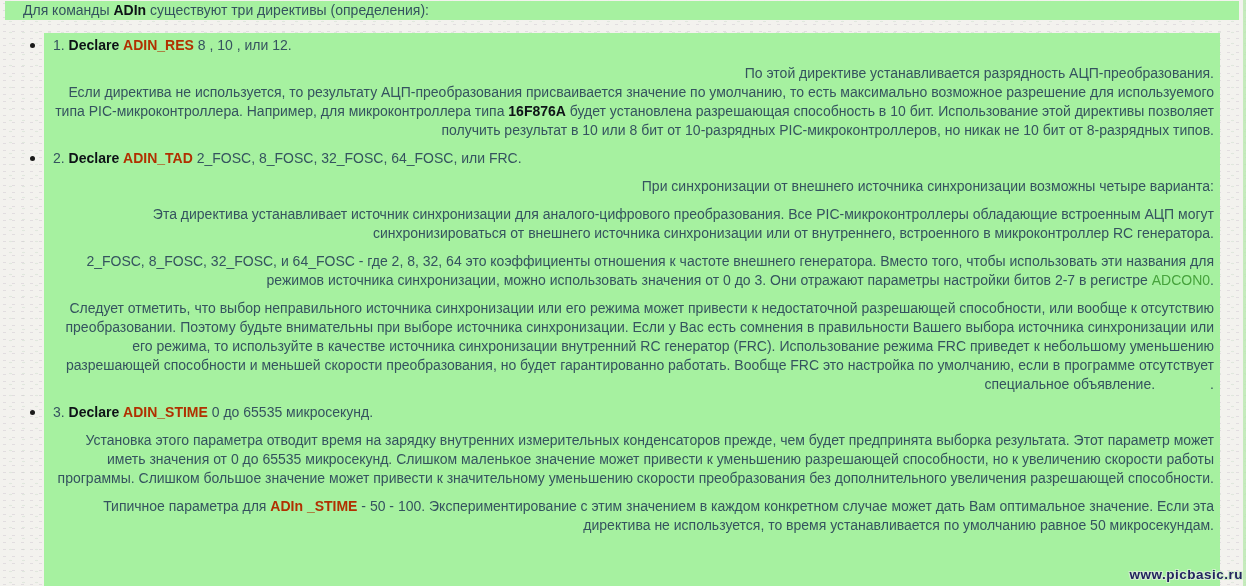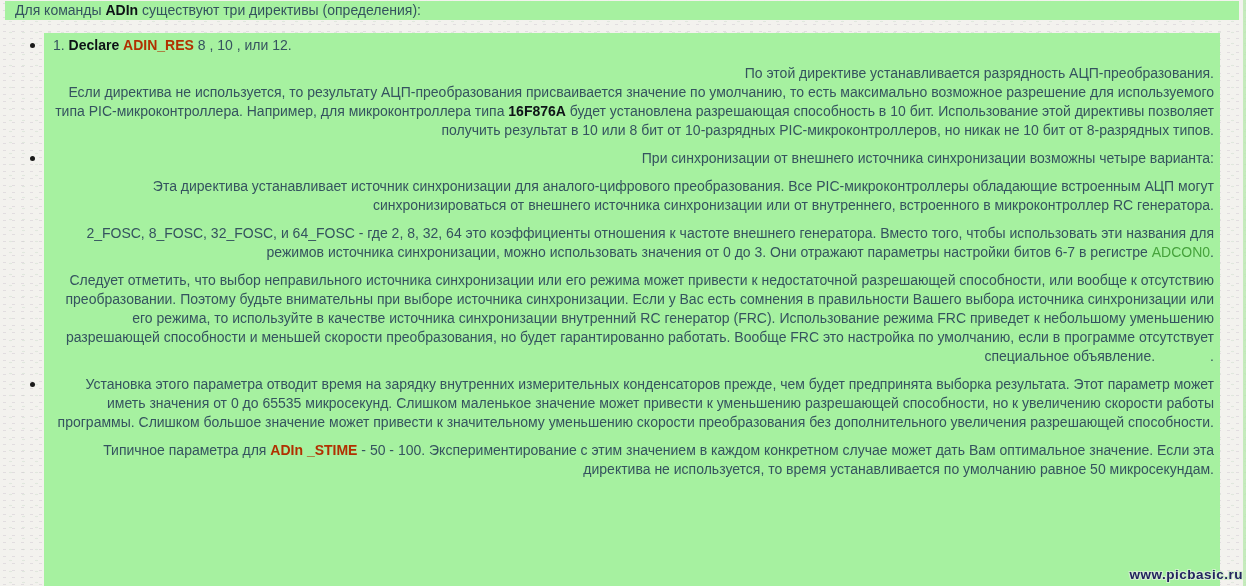--- a/index.html
+++ b/index.html
@@ -13,21 +13,21 @@
     background-image:
       radial-gradient(rgba(205,195,205,.45) 1px, transparent 1.2px),
       radial-gradient(rgba(190,210,190,.35) 1px, transparent 1.2px);
     background-size:9px 7px,13px 11px;
     background-position:0 0,4px 5px;
     font-family:"Liberation Sans","DejaVu Sans",sans-serif;
     font-size:14px;line-height:19px;color:var(--text);
   }
   .header-bar{
     position:absolute;left:5px;top:1px;width:1234px;height:19px;
-    background:var(--panel);padding:0 10px;white-space:nowrap;overflow:hidden;
+    background:var(--panel);padding:0 18px;white-space:nowrap;overflow:hidden;
   }
   .content{
     position:absolute;left:44px;top:33px;width:1176px;min-height:553px;
     background:var(--panel);padding:3px 6px 8px 9px;
   }
   .directive{position:relative;margin:0 0 9px 0;}
   .d-title{margin:0 0 9px 0;}
   .bullet{
     position:absolute;left:-23px;top:7px;width:5px;height:5px;border-radius:50%;
     background:#1a1a1a;
@@ -57,27 +57,29 @@
 </div>
 
 <div class="content" id="directives">
     <div class="directive">
       <span class="bullet"></span>
       <div class="d-title"><span>1. </span><span class="seg-bold">Declare</span><span> </span><span class="seg-keyword">ADIN_RES</span><span> 8 , 10 , или 12.</span></div>
       <div class="para"><span>По этой директиве устанавливается разрядность АЦП-преобразования.</span><br><span>Если директива не используется, то результату АЦП-преобразования присваивается значение по умолчанию, то есть максимально возможное разрешение для используемого типа PIC-микроконтроллера. Например, для микроконтроллера типа </span><span class="seg-bold">16F876A</span><span> будет установлена разрешающая способность в 10 бит. Использование этой директивы позволяет получить результат в 10 или 8 бит от 10-разрядных PIC-микроконтроллеров, но никак не 10 бит от 8-разрядных типов.</span></div>
     </div>
     <div class="directive">
       <span class="bullet"></span>
+      <div class="d-title"><span>2. </span><span class="seg-bold">Declare</span><span> </span><span class="seg-keyword">ADIN_TAD</span><span> 2_FOSC, 8_FOSC, 32_FOSC, 64_FOSC, или FRC.</span></div>
       <div class="para"><span>При синхронизации от внешнего источника синхронизации возможны четыре варианта:</span></div>
       <div class="para"><span>Эта директива устанавливает источник синхронизации для аналого-цифрового преобразования. Все PIC-микроконтроллеры обладающие встроенным АЦП могут синхронизироваться от внешнего источника синхронизации или от внутреннего, встроенного в микроконтроллер RC генератора.</span></div>
-      <div class="para indented"><span>2_FOSC, 8_FOSC, 32_FOSC, и 64_FOSC - где 2, 8, 32, 64 это коэффициенты отношения к частоте внешнего генератора. Вместо того, чтобы использовать эти названия для режимов источника синхронизации, можно использовать значения от 0 до 3. Они отражают параметры настройки битов 6-7 в регистре </span><span class="seg-link">ADCON0</span><span>.</span></div>
+      <div class="para indented"><span>2_FOSC, 8_FOSC, 32_FOSC, и 64_FOSC - где 2, 8, 32, 64 это коэффициенты отношения к частоте внешнего генератора. Вместо того, чтобы использовать эти названия для режимов источника синхронизации, можно использовать значения от 0 до 3. Они отражают параметры настройки битов 2-7 в регистре </span><span class="seg-link">ADCON0</span><span>.</span></div>
       <div class="para"><span>Следует отметить, что выбор неправильного источника синхронизации или его режима может привести к недостаточной разрешающей способности, или вообще к отсутствию преобразовании. Поэтому будьте внимательны при выборе источника синхронизации. Если у Вас есть сомнения в правильности Вашего выбора источника синхронизации или его режима, то используйте в качестве источника синхронизации внутренний RC генератор (FRC). Использование режима FRC приведет к небольшому уменьшению разрешающей способности и меньшей скорости преобразования, но будет гарантированно работать. Вообще FRC это настройка по умолчанию, если в программе отсутствует специальное объявление.</span><span class="seg-stray">.</span></div>
     </div>
     <div class="directive">
       <span class="bullet"></span>
+      <div class="d-title"><span>3. </span><span class="seg-bold">Declare</span><span> </span><span class="seg-keyword">ADIN_STIME</span><span> 0 до 65535 микросекунд.</span></div>
       <div class="para"><span>Установка этого параметра отводит время на зарядку внутренних измерительных конденсаторов прежде, чем будет предпринята выборка результата. Этот параметр может иметь значения от 0 до 65535 микросекунд. Слишком маленькое значение может привести к уменьшению разрешающей способности, но к увеличению скорости работы программы. Слишком большое значение может привести к значительному уменьшению скорости преобразования без дополнительного увеличения разрешающей способности.</span></div>
       <div class="para"><span>Типичное параметра для </span><span class="seg-keyword">ADIn _STIME</span><span> - 50 - 100. Экспериментирование с этим значением в каждом конкретном случае может дать Вам оптимальное значение. Если эта директива не используется, то время устанавливается по умолчанию равное 50 микросекундам.</span></div>
     </div>
   </div>
 
 <div class="right-edge"></div>
 
 <div class="watermark">www.picbasic.ru</div>
 
 </body></html>

